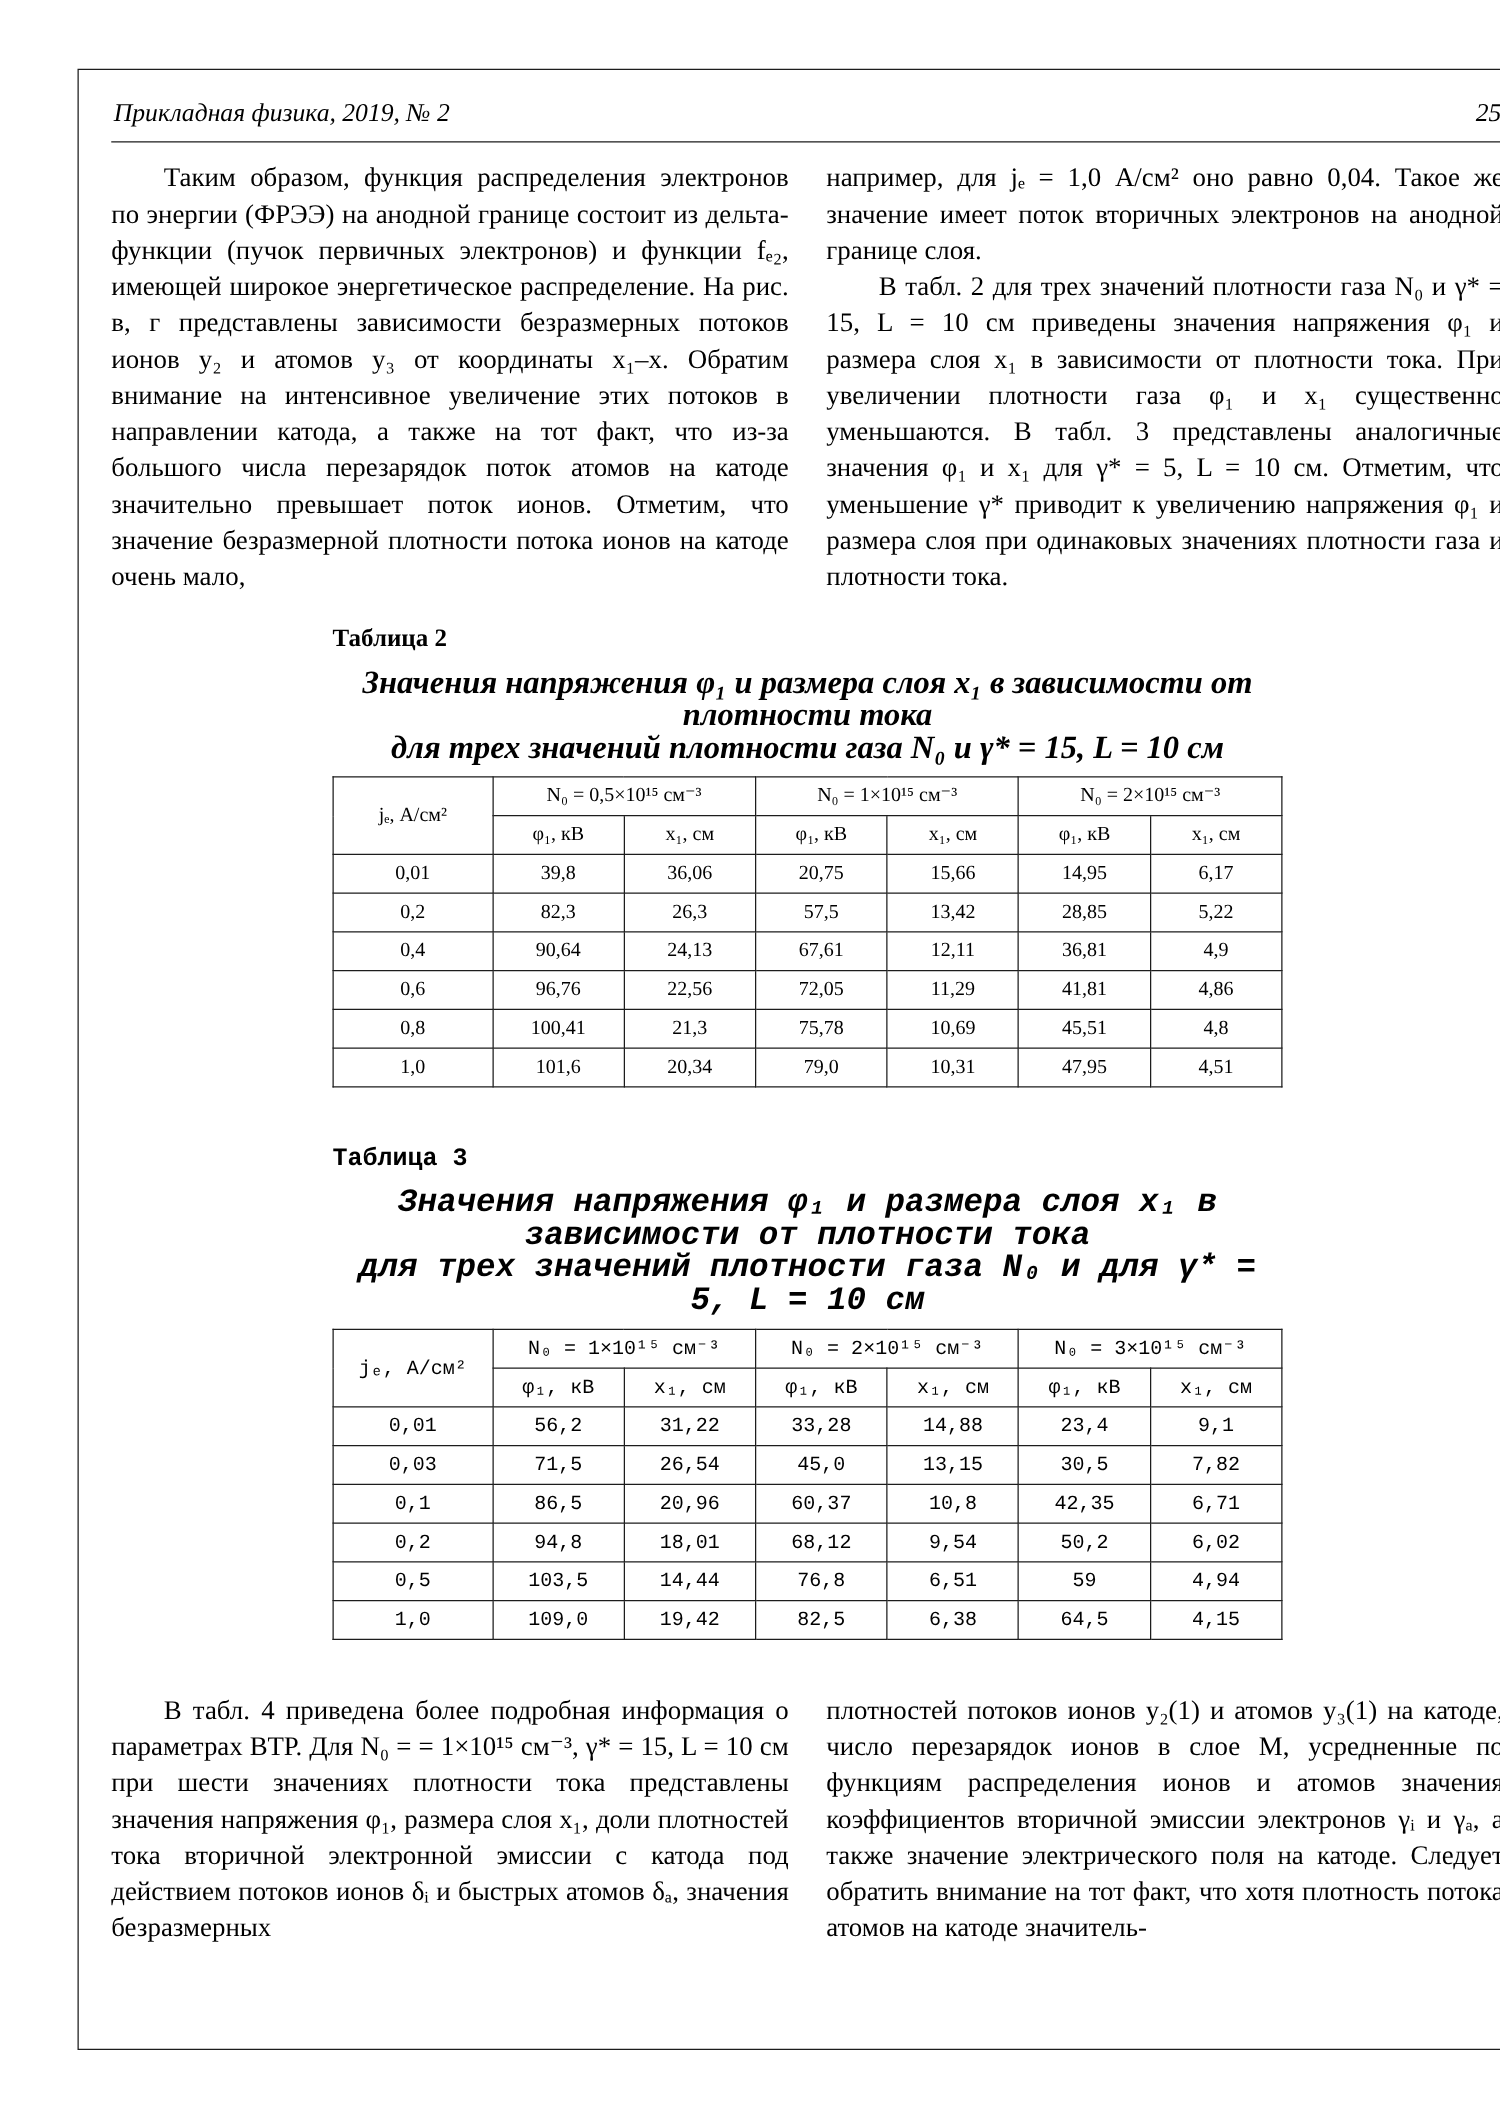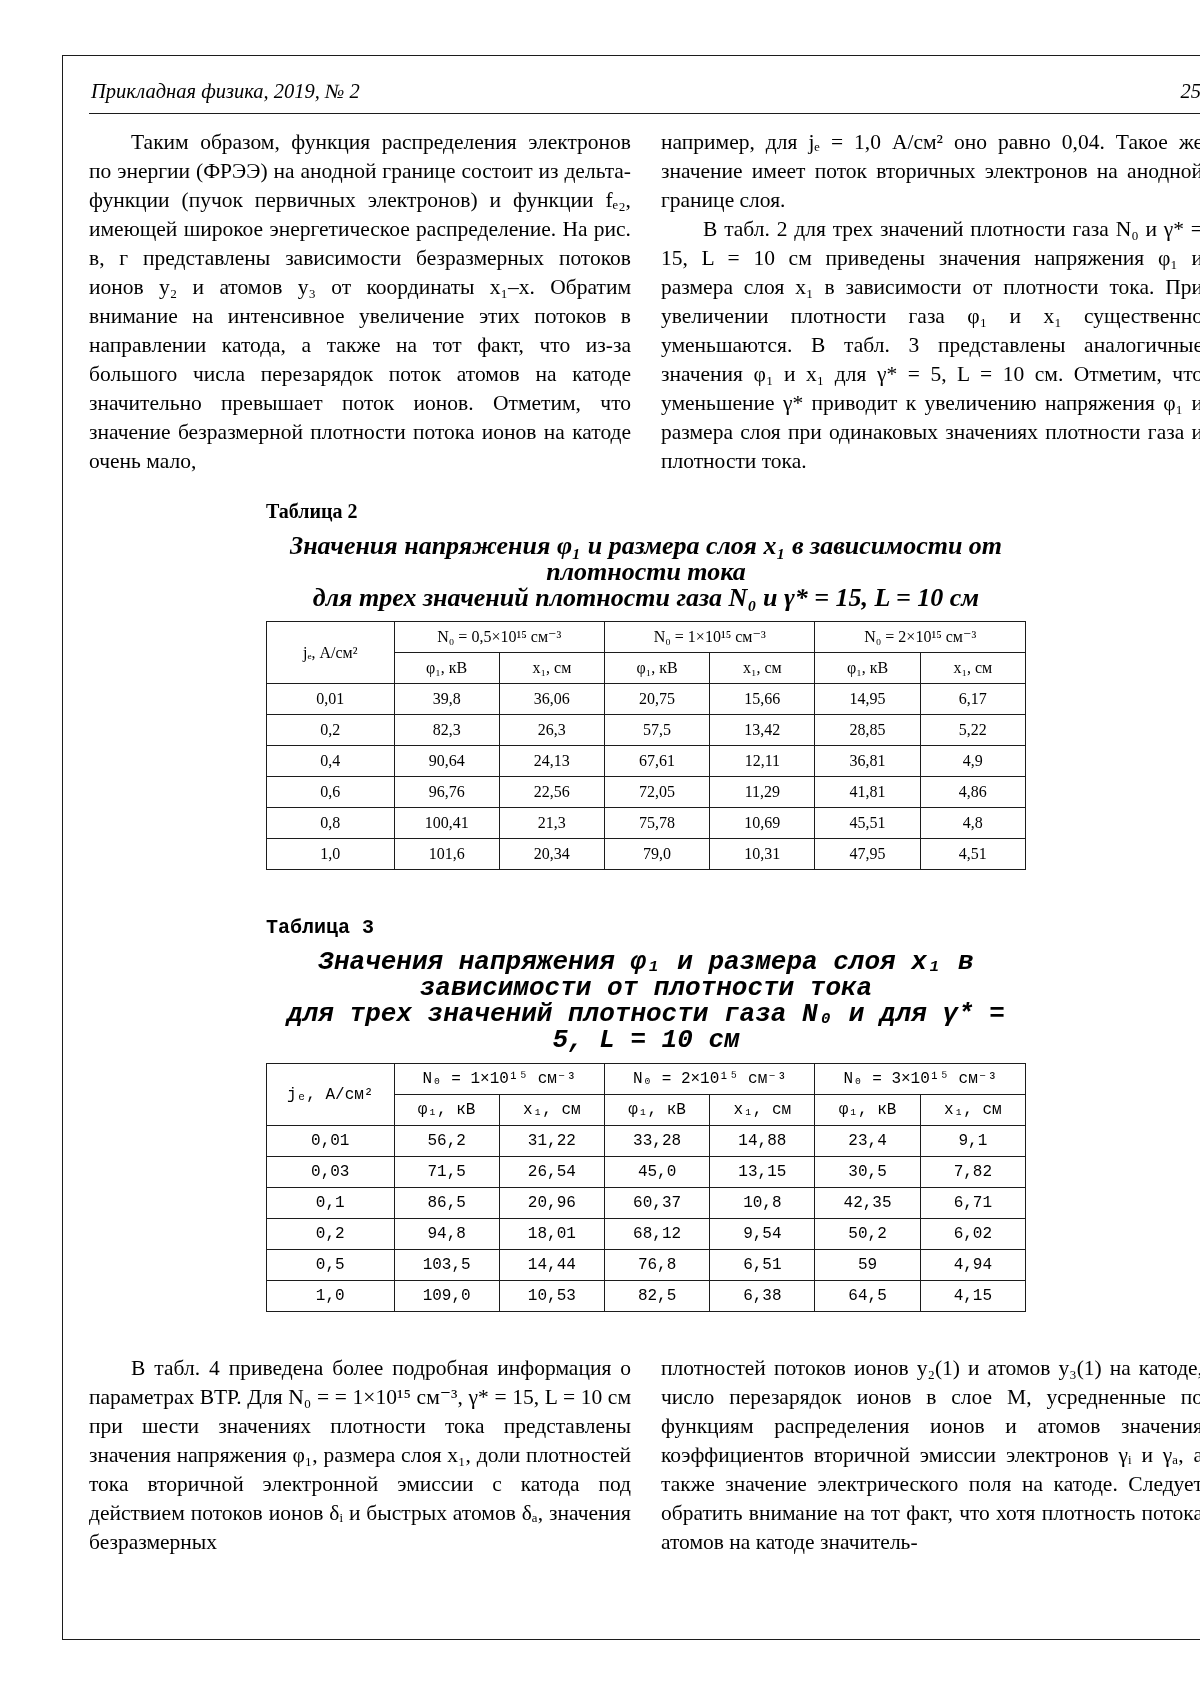--- a/index.html
+++ b/index.html
@@ -273,21 +273,21 @@
               <td>103,5</td>
               <td>14,44</td>
               <td>76,8</td>
               <td>6,51</td>
               <td>59</td>
               <td>4,94</td>
             </tr>
             <tr>
               <td>1,0</td>
               <td>109,0</td>
-              <td>10,53</td>
+              <td>19,42</td>
               <td>82,5</td>
               <td>6,38</td>
               <td>64,5</td>
               <td>4,15</td>
             </tr>
           </tbody>
       </table>
     </div>
   </div>
 

